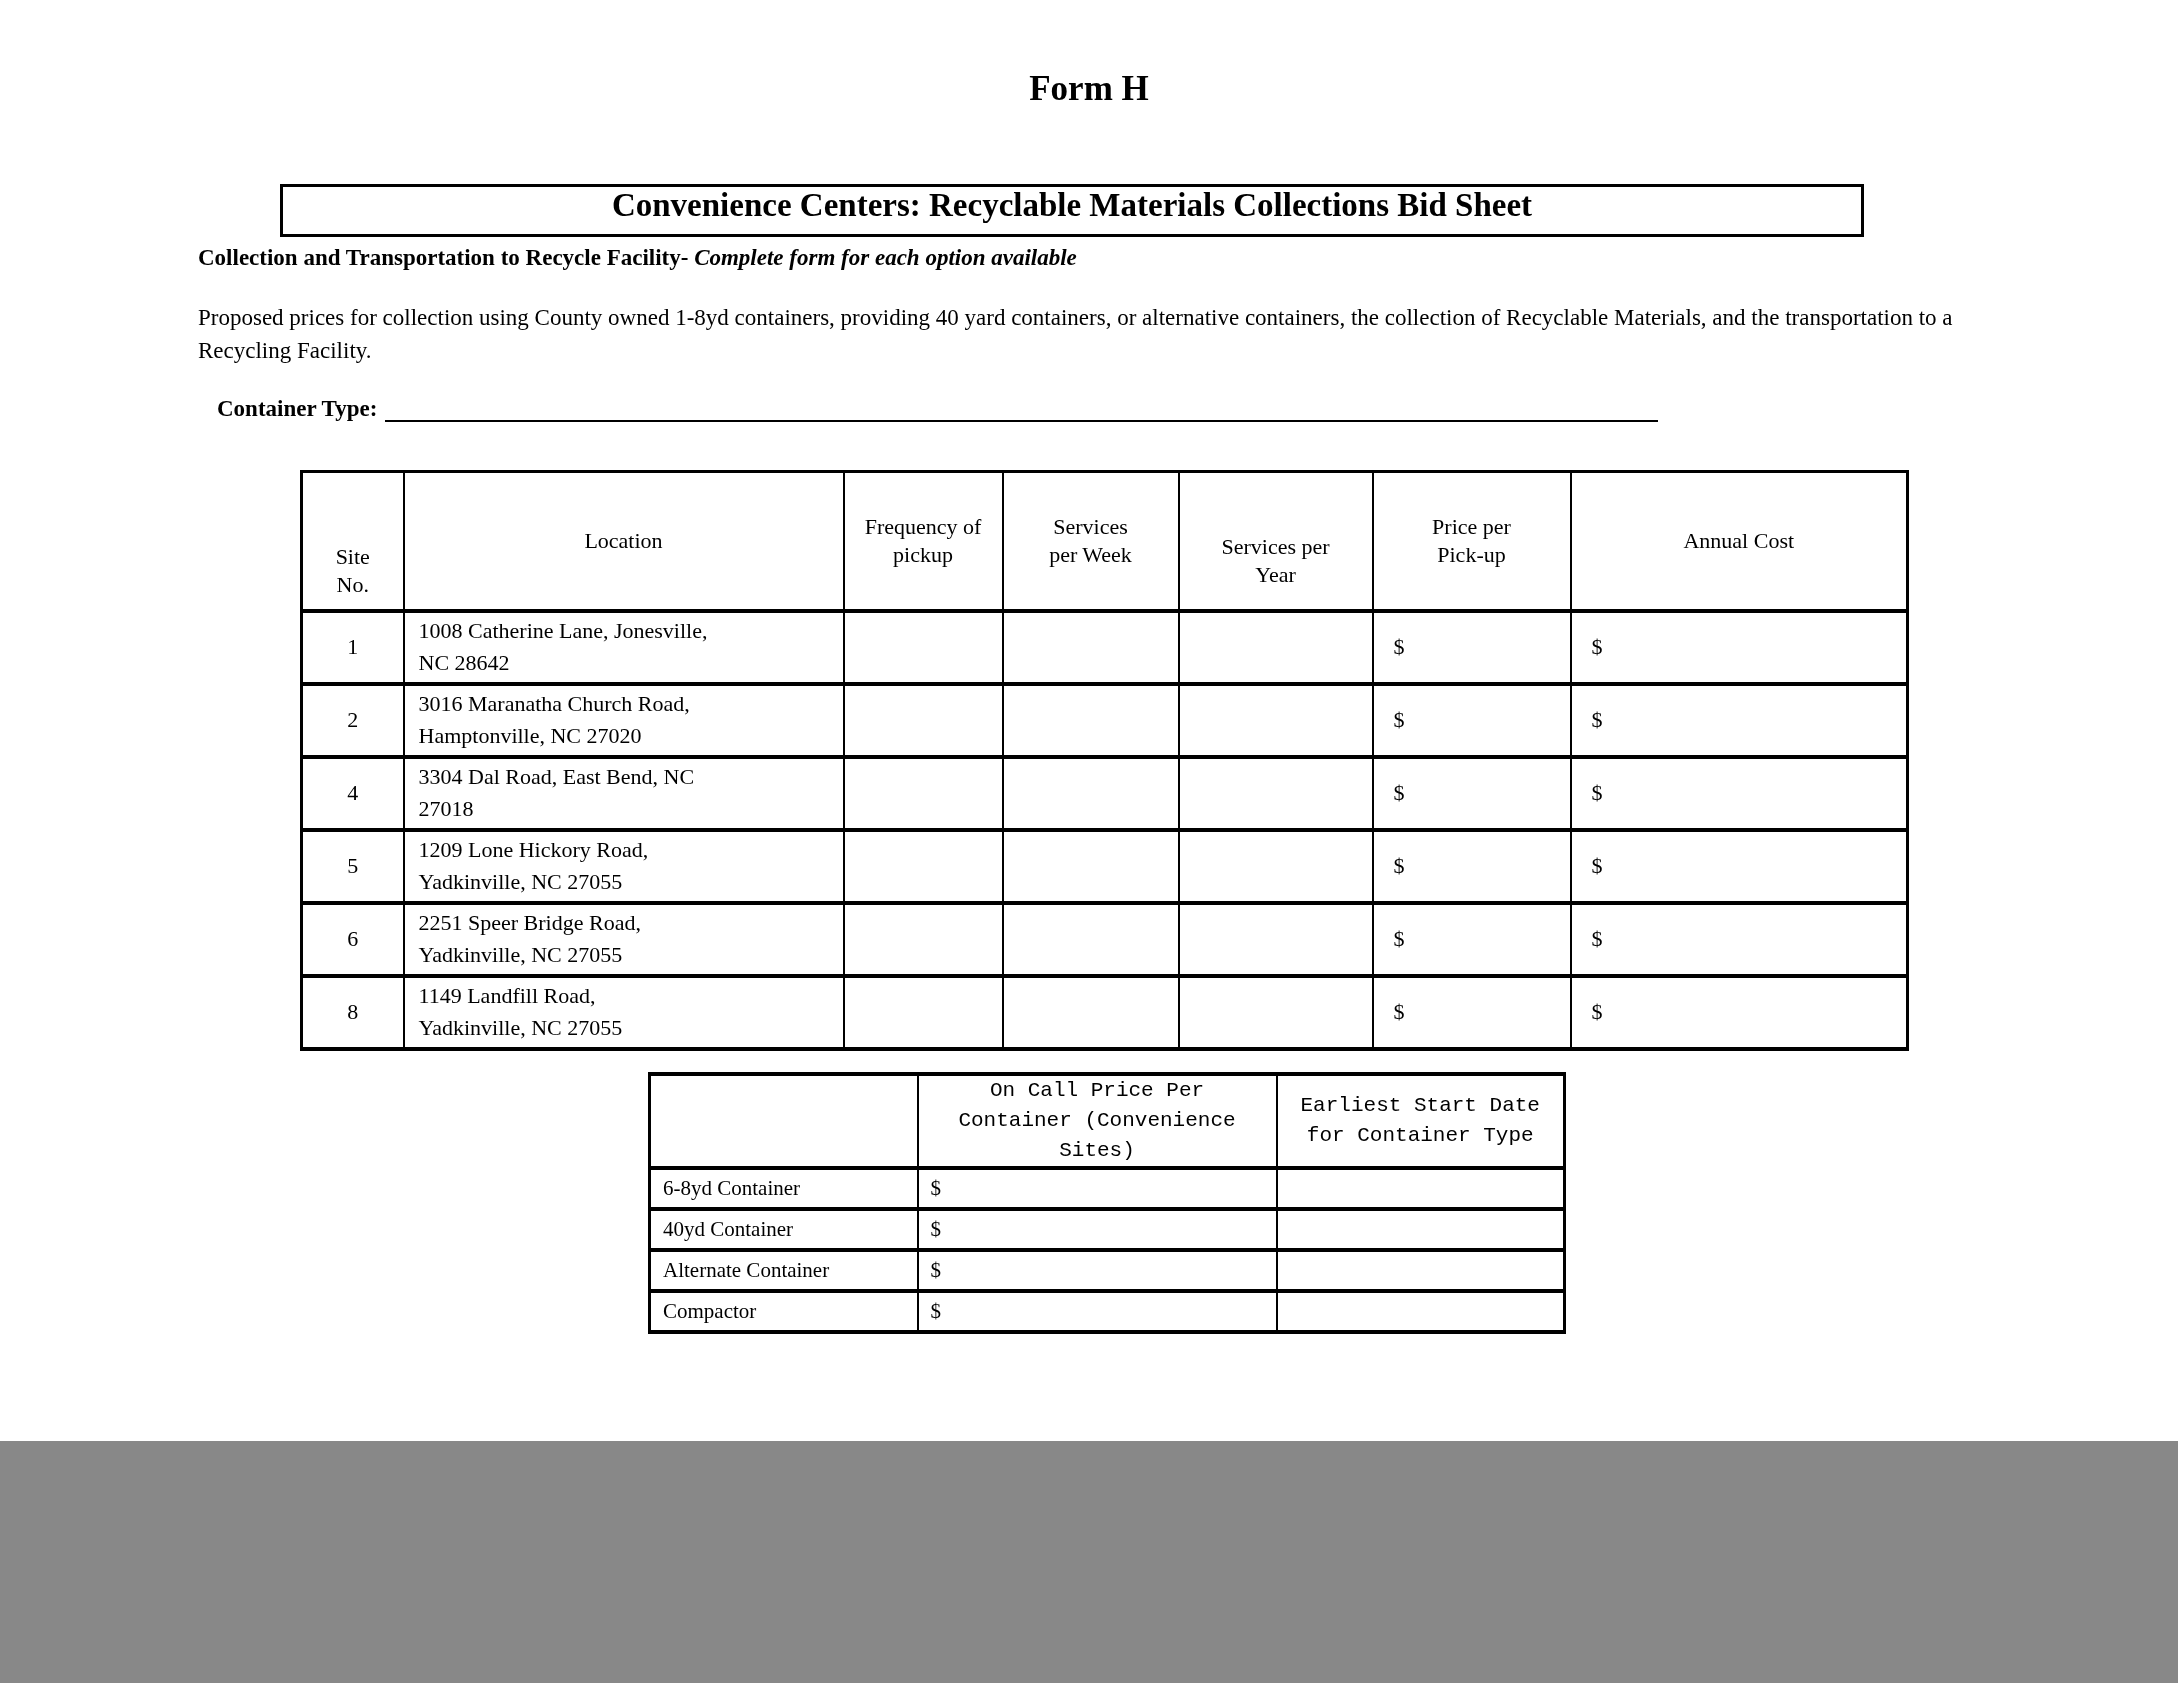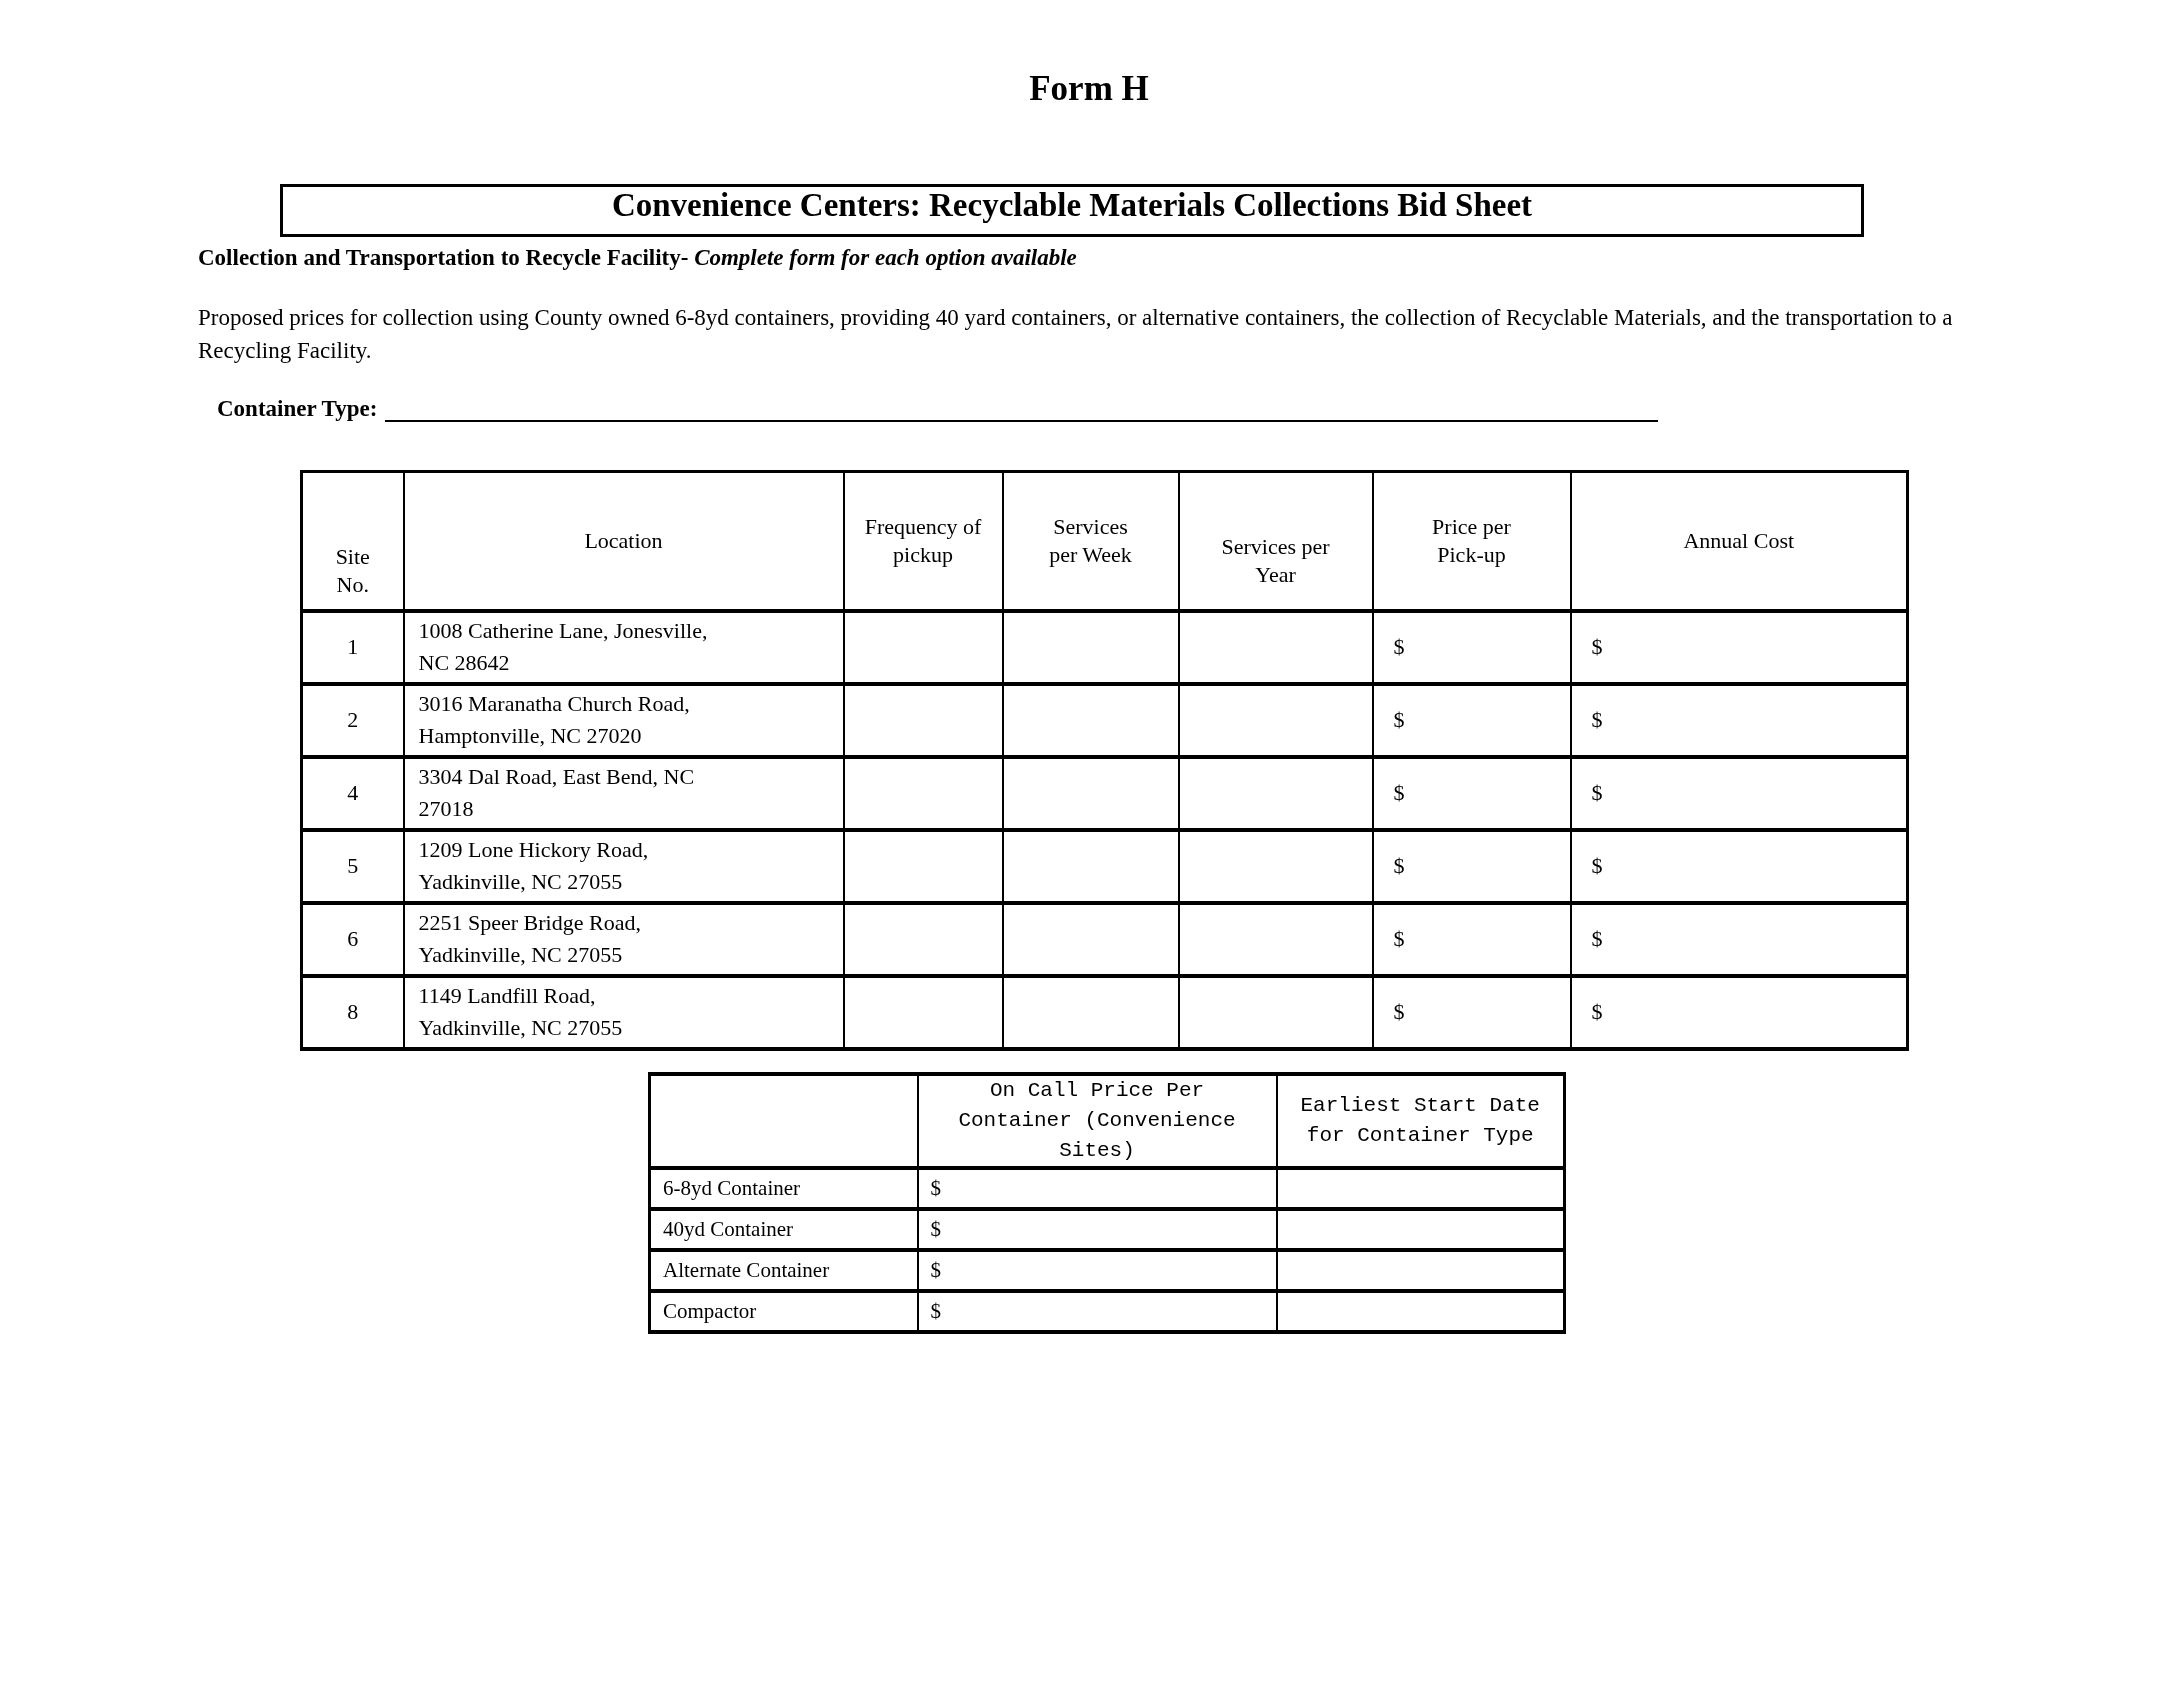--- a/index.html
+++ b/index.html
@@ -1,19 +1,19 @@
 <!DOCTYPE html>
 <html><head>
 <meta charset="utf-8">
 <style>
   html, body { margin: 0; padding: 0; background: #888; }
   .page {
     position: relative;
     width: 2178px;
-    height: 1683px;
+    height: 1441px;
     background: #ffffff;
     font-family: "Liberation Serif", "DejaVu Serif", serif;
     color: #000000;
     overflow: hidden;
   }
 
   .form-label {
     position: absolute;
     top: 69px;
     left: 0;
@@ -146,21 +146,21 @@
   <div class="title-box">
     <span>Convenience Centers: Recyclable Materials Collections Bid Sheet</span>
   </div>
 
   <div class="subtitle">
     <span class="bold-part">Collection and Transportation to Recycle Facility-</span>
     <span> </span>
     <span class="italic-part">Complete form for each option available</span>
   </div>
 
-  <div class="intro">Proposed prices for collection using County owned 6-8yd containers, providing 40 yard containers, or alternative containers, the collection of Recyclable Materials, and the transportation to a Recycling Facility.</div>
+  <div class="intro">Proposed prices for collection using County owned 1-8yd containers, providing 40 yard containers, or alternative containers, the collection of Recyclable Materials, and the transportation to a Recycling Facility.</div>
 
   <div class="container-type">
     <span class="ct-label">Container Type:</span>
     <span class="ct-line"></span>
   </div>
 
   <table class="bid-table">
     <colgroup>
       <col style="width:102px">
         <col style="width:440px">

